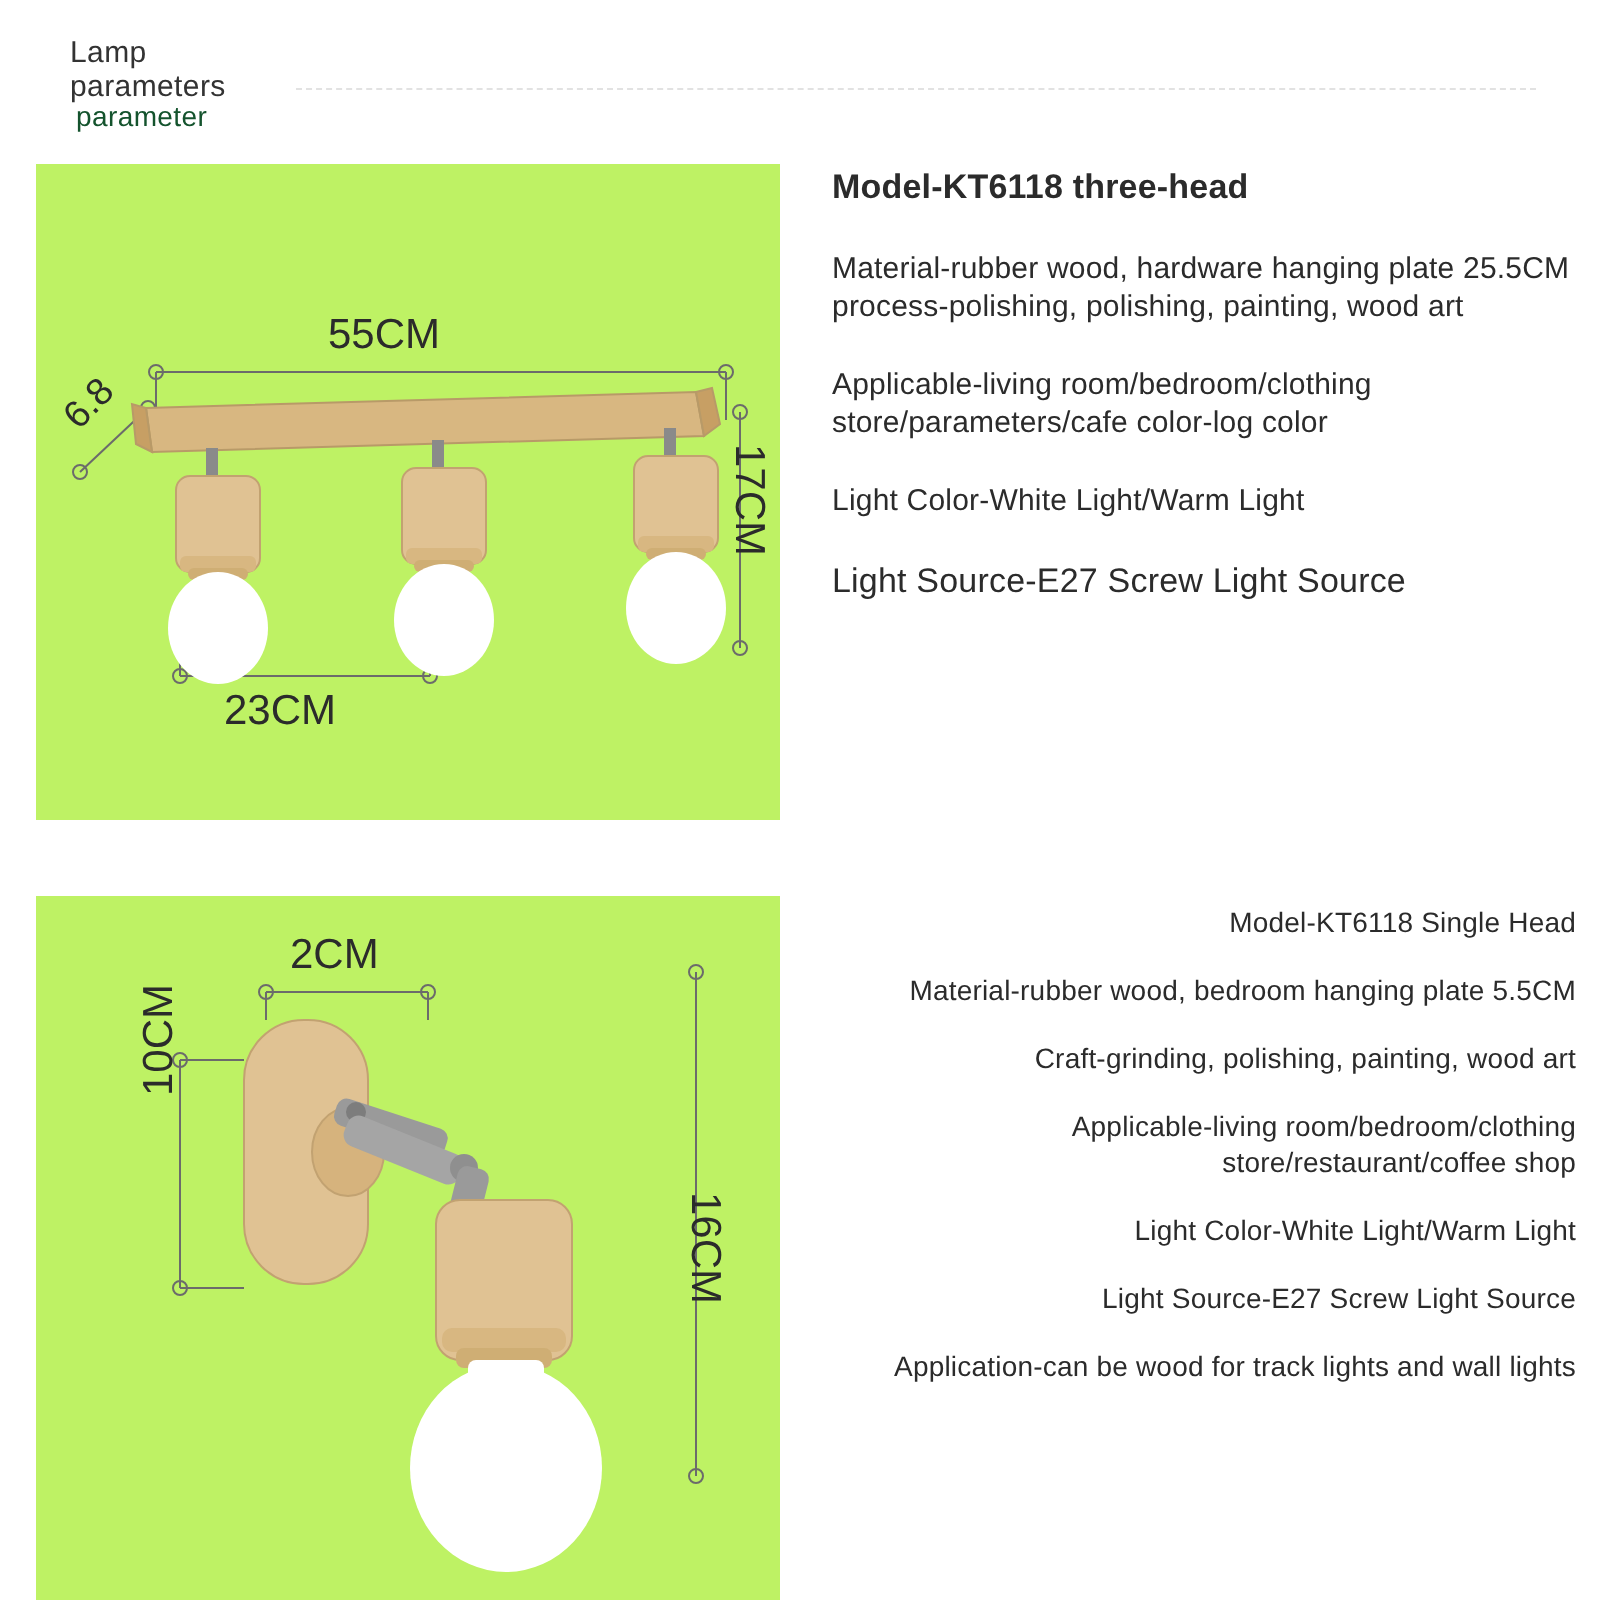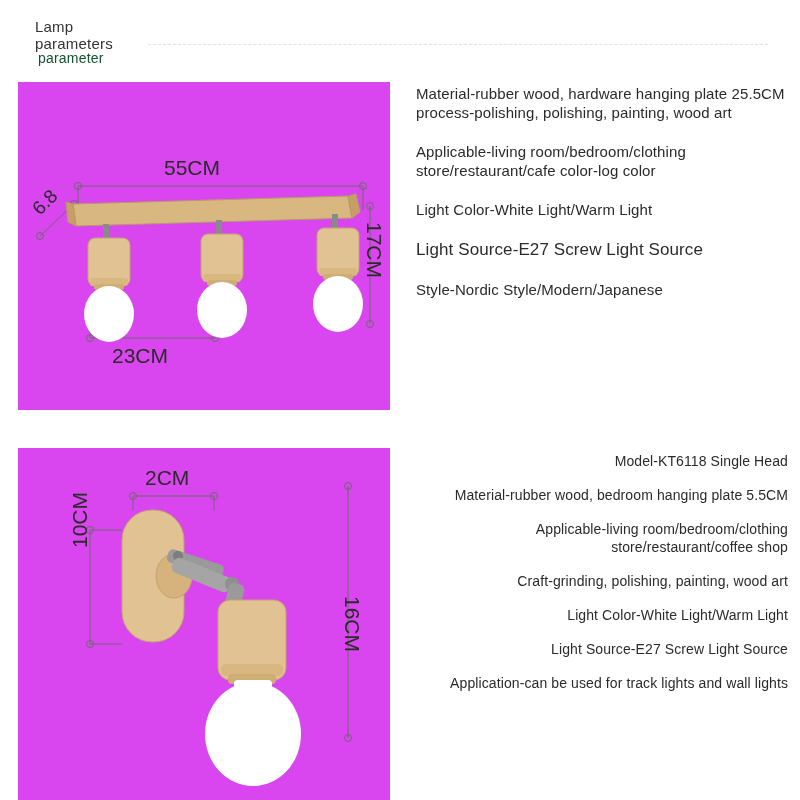--- a/index.html
+++ b/index.html
@@ -40,21 +40,21 @@
   .header-rule {
     position: absolute;
     left: 148px; top: 44px;
     width: 620px;
     border-top: 1px dashed #e2e2e2;
   }
 
   
   .panel-img {
     position: absolute;
-    background: #d946ef;
+    background: #bef264;
   }
   #panel-one-img { left: 18px; top: 82px; width: 372px; height: 328px; }
   #panel-two-img { left: 18px; top: 448px; width: 372px; height: 409px; }
 
   .spec-col { position: absolute; }
   #spec-one { left: 416px; top: 84px; width: 370px; }
   #spec-two { left: 416px; top: 452px; width: 372px; }
 
   .spec-line {
     color: #2b2b2b;
@@ -136,25 +136,25 @@
   <div class="dimtext" style="left:146px; top:74px; font-size:21px;">55CM</div>
 
   <div class="dimtext vert" style="left:368px; top:140px; font-size:21px; transform:rotate(90deg);">17CM</div>
 
   <div class="dimtext" style="left:94px; top:262px; font-size:21px;">23CM</div>
 
   <div class="dimtext" style="left:10px; top:122px; font-size:19px; transform:rotate(-45deg); transform-origin:0 0;">6.8</div>
 </div>
 
 <div class="spec-col" id="spec-one">
+  <div class="spec-line spec-title">Model-KT6118 three-head</div>
   <div class="spec-line">Material-rubber wood, hardware hanging plate 25.5CM process-polishing, polishing, painting, wood art</div>
-  <div class="spec-line">Applicable-living room/bedroom/clothing store/restaurant/cafe color-log color</div>
+  <div class="spec-line">Applicable-living room/bedroom/clothing store/parameters/cafe color-log color</div>
   <div class="spec-line">Light Color-White Light/Warm Light</div>
   <div class="spec-line spec-big">Light Source-E27 Screw Light Source</div>
-  <div class="spec-line">Style-Nordic Style/Modern/Japanese</div>
 </div>
 
 <div class="panel-img" id="panel-two-img">
   <svg width="372" height="340" viewBox="0 0 372 340">
 
     <line x1="115" y1="48" x2="196" y2="48" stroke="#6b6b6b" stroke-width="1"></line>
     <circle cx="115" cy="48" r="3.5" fill="none" stroke="#6b6b6b" stroke-width="1"></circle>
     <circle cx="196" cy="48" r="3.5" fill="none" stroke="#6b6b6b" stroke-width="1"></circle>
     <line x1="115" y1="48" x2="115" y2="62" stroke="#6b6b6b" stroke-width="1"></line>
     <line x1="196" y1="48" x2="196" y2="62" stroke="#6b6b6b" stroke-width="1"></line>
@@ -189,18 +189,18 @@
   <div class="dimtext" style="left:127px; top:18px; font-size:21px;">2CM</div>
 
   <div class="dimtext" style="left:50px; top:100px; font-size:21px; transform:rotate(-90deg); transform-origin:0 0;">10CM</div>
 
   <div class="dimtext" style="left:346px; top:148px; font-size:21px; transform:rotate(90deg); transform-origin:0 0;">16CM</div>
 </div>
 
 <div class="spec-col" id="spec-two">
   <div class="spec-line">Model-KT6118 Single Head</div>
   <div class="spec-line">Material-rubber wood, bedroom hanging plate 5.5CM</div>
+  <div class="spec-line">Craft-grinding, polishing, painting, wood art</div>
   <div class="spec-line">Applicable-living room/bedroom/clothing store/restaurant/coffee shop</div>
-  <div class="spec-line">Craft-grinding, polishing, painting, wood art</div>
   <div class="spec-line">Light Color-White Light/Warm Light</div>
   <div class="spec-line">Light Source-E27 Screw Light Source</div>
-  <div class="spec-line">Application-can be used for track lights and wall lights</div>
+  <div class="spec-line">Application-can be wood for track lights and wall lights</div>
 </div>
 
 </body></html>

